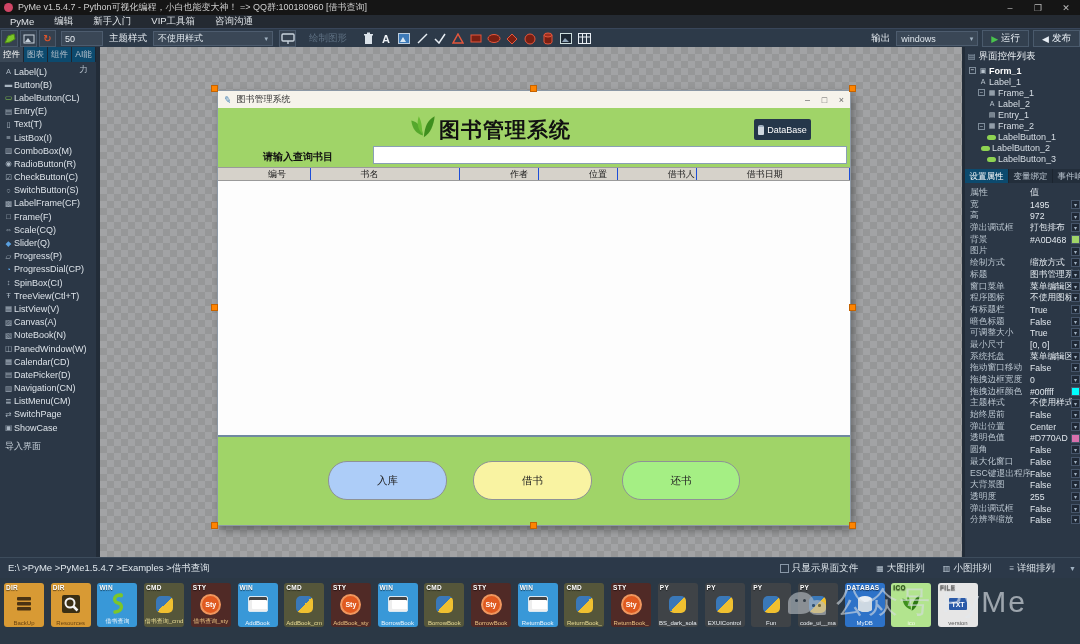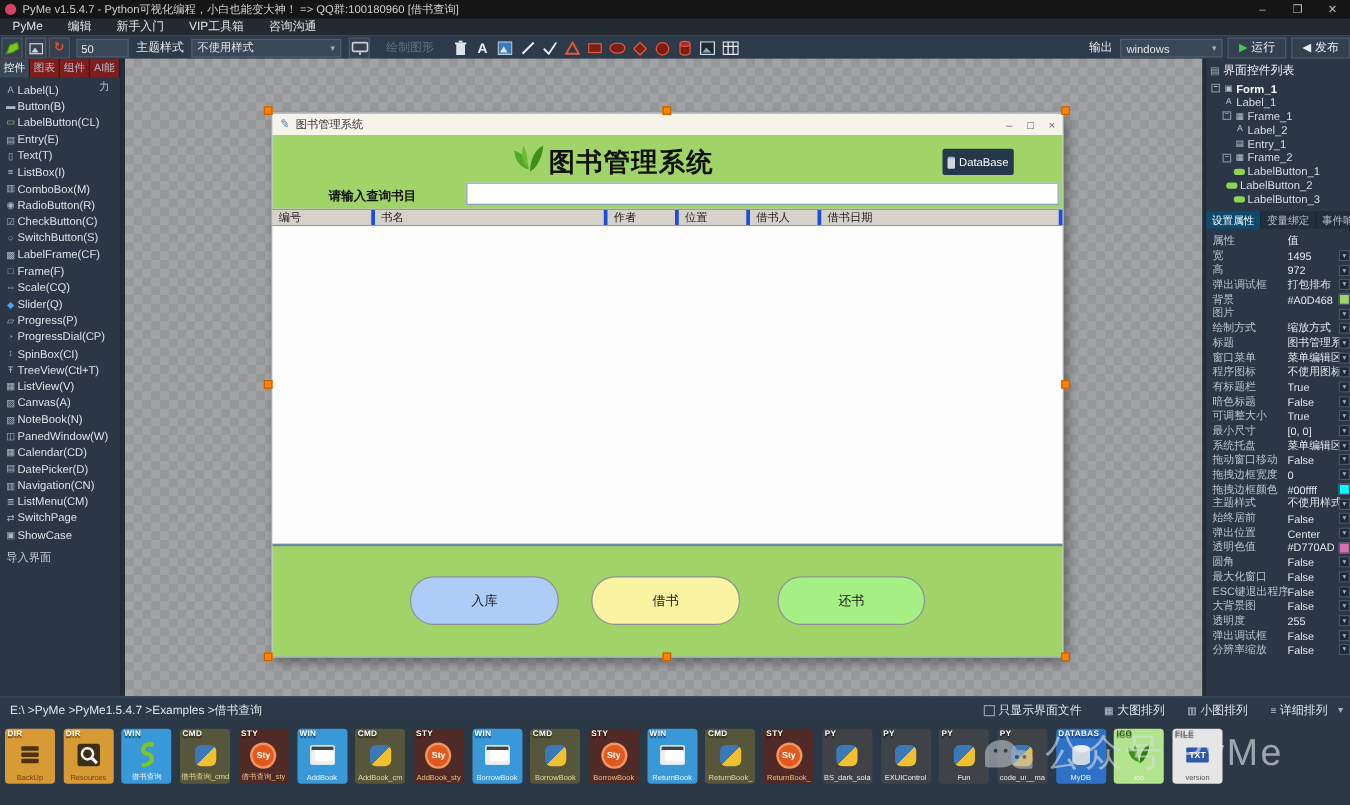--- a/index.html
+++ b/index.html
@@ -22,21 +22,21 @@
   .tb-drop .caret{margin-left:auto;font-size:7px;color:#9fb0c0;}
   .tb-label{color:#e6ebf0;margin:0 6px;}
   .tb-disabled{color:#5f7183;margin:0 12px;}
   .shape{width:14px;height:14px;margin:0 2px;display:flex;align-items:center;justify-content:center;}
   .tb-right{margin-left:auto;display:flex;align-items:center;}
   .run-btn,.pub-btn{height:15px;border:1px solid #4a5a6c;background:#33404f;display:flex;align-items:center;padding:0 8px;font-size:9.5px;color:#e8eef4;margin-left:4px;}
   .run-btn .tri{color:#49c24d;margin-right:3px;font-size:9px;}
   .pub-btn .tri{color:#e8eef4;margin-right:3px;font-size:9px;}
   
   .leftpanel{left:0;top:47px;width:100px;height:510px;background:#2b3746;border-right:4px solid #222c38;box-sizing:border-box;}
-  .lp-tabs{display:flex;height:15px;background:#7f1d1d;}
+  .lp-tabs{display:flex;height:15px;background:#0c4a6e;}
   .lp-tab{flex:1;text-align:center;font-size:8.5px;line-height:15px;color:#b6c1cc;border-right:1px solid #1c2530;}
   .lp-tab.active{background:#3a4756;color:#fff;}
   .lp-items{padding-top:3px;}
   .lp-item{height:13.2px;display:flex;align-items:center;font-size:9px;color:#dde3e9;white-space:nowrap;overflow:hidden;}
   .lp-item .g{width:11px;text-align:center;font-size:7.5px;color:#aab6c2;margin-left:3px;flex:none;}
   .lp-footer{margin-top:6px;font-size:9px;color:#c3ccd5;padding-left:5px;}
   
   .canvas{left:100px;top:47px;width:862px;height:510px;overflow:hidden;
     background-color:#a2a3a5;
     background-image:linear-gradient(45deg,#969798 25%,transparent 25%,transparent 75%,#969798 75%),
@@ -50,21 +50,21 @@
   .f-ctrl{margin-left:auto;display:flex;}
   .f-ctrl span{width:17px;text-align:center;color:#666;font-size:9px;}
   .f-header{position:absolute;left:0;top:17px;width:632px;height:59px;background:#a0d468;}
   .f-title{position:absolute;left:221px;top:8px;font-size:21px;font-weight:600;color:#111;letter-spacing:1px;}
   .f-logo{position:absolute;left:190px;top:6px;}
   .db-btn{position:absolute;left:536px;top:11px;width:57px;height:21px;background:#25374a;border-radius:2px;color:#fff;font-size:9px;display:flex;align-items:center;justify-content:center;gap:3px;}
   .db-cyl{width:6px;height:8px;background:#cfd8e0;border-radius:2px 2px 1px 1px;border-top:2px solid #9fb0c0;}
   .f-search-label{position:absolute;left:45px;top:42px;font-size:10px;font-weight:bold;color:#111;}
   .f-entry{position:absolute;left:155px;top:38px;width:472px;height:16px;background:#fff;border:1px solid #8aa0b5;}
   .f-grid-head{position:absolute;left:0;top:76px;width:632px;height:14px;background:#d6d2ca;border-top:1px solid #9a9a9a;border-bottom:1px solid #9a9a9a;display:flex;box-sizing:border-box;}
-  .f-col{height:100%;border-right:3px solid #1d4ed8;font-size:9px;color:#1a1a1a;line-height:12px;padding-left:5px;box-sizing:border-box;overflow:hidden;}
+  .f-col{height:100%;border-right:1px solid #1d4ed8;font-size:9px;color:#1a1a1a;line-height:12px;padding-left:5px;box-sizing:border-box;overflow:hidden;margin-left:45px;}
   .f-grid-body{position:absolute;left:0;top:90px;width:632px;height:254px;background:#fdfdfd;}
   .f-footer{position:absolute;left:0;top:344px;width:632px;height:90px;background:#a0d468;border-top:2px solid #7089a0;box-sizing:border-box;}
   .pill{position:absolute;top:24px;height:37px;border:1px solid #8e9296;border-radius:19px;display:flex;align-items:center;justify-content:center;font-size:10.5px;color:#222;}
   
   .rightpanel{left:962px;top:47px;width:118px;height:510px;background:#2b3746;border-left:3px solid #222c38;box-sizing:border-box;overflow:hidden;}
   .rp-title{height:14px;font-size:9.5px;color:#eef2f6;display:flex;align-items:center;gap:3px;padding:2px 0 0 3px;}
   .rp-title .g{font-size:8px;color:#9fb0c0;}
   .rp-tree{margin-top:2px;}
   .tree-row{height:11.1px;display:flex;align-items:center;font-size:9px;color:#d7dee5;white-space:nowrap;}
   .tree-row.sel{color:#fff;font-weight:bold;}
@@ -76,21 +76,21 @@
   .rp-tab.active{background:#0c4a6e;color:#fff;}
   .pg-head{display:flex;height:13px;font-size:9px;color:#cfd8e0;margin-top:3px;}
   .pg-row{display:flex;height:11.7px;align-items:center;font-size:8.7px;position:relative;}
   .pg-name{width:60px;padding-left:5px;color:#b9c4ce;white-space:nowrap;overflow:hidden;flex:none;}
   .pg-val{flex:1;color:#e2e8ee;white-space:nowrap;overflow:hidden;}
   .pg-btn{position:absolute;right:0;top:1px;width:9px;height:9px;background:#1f2835;border:1px solid #46556a;font-size:6px;line-height:8px;text-align:center;color:#9fb0c0;box-sizing:border-box;}
   .pg-swatch{position:absolute;right:0;top:1px;width:9px;height:9px;border:1px solid #46556a;box-sizing:border-box;}
   
   .statusbar{left:0;top:557px;width:1080px;height:21px;background:#2c3949;border-top:1px solid #3d4c5c;display:flex;align-items:center;font-size:9.5px;color:#dfe6ec;}
   .sb-crumb{margin-left:8px;}
-  .sb-opts{margin-left:auto;display:flex;align-items:center;gap:18px;margin-right:7px;}
+  .sb-opts{margin-left:auto;display:flex;align-items:center;gap:18px;margin-right:14px;}
   .sb-opt{display:flex;align-items:center;gap:3px;color:#dfe6ec;}
   .sb-check{width:7px;height:7px;border:1px solid #8a98a8;}
   .sb-g{font-size:8px;color:#bcc8d4;}
   
   .dock{left:0;top:578px;width:1080px;height:66px;background:#2b3845;}
   .tile{position:absolute;top:5px;width:40px;height:44px;border-radius:3px;}
   .tile .badge{position:absolute;left:2px;top:1px;font-size:6.5px;font-weight:bold;color:#fff;text-shadow:0 1px 1px rgba(0,0,0,.6);letter-spacing:.3px;}
   .tile .tname{position:absolute;left:0;bottom:1px;width:100%;text-align:center;font-size:6px;white-space:nowrap;overflow:hidden;}
   .tile .gl{position:absolute;left:0;top:7px;width:100%;height:28px;display:flex;align-items:center;justify-content:center;}
   .py-gl{width:17px;height:17px;border-radius:5px;background:linear-gradient(135deg,#3a78b8 0 50%,#f0c030 50% 100%);}

